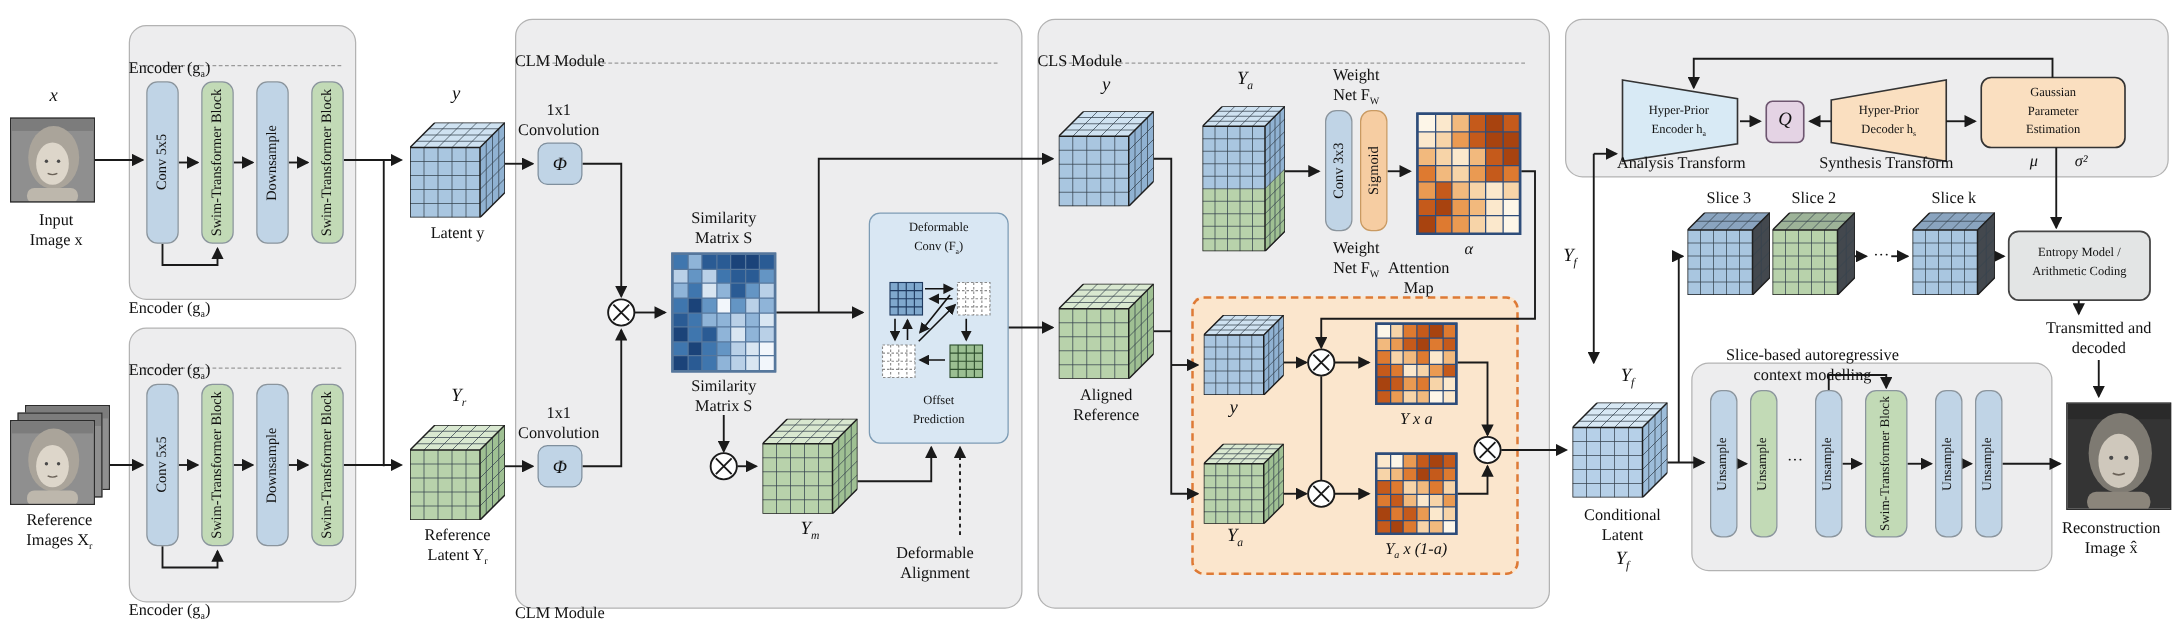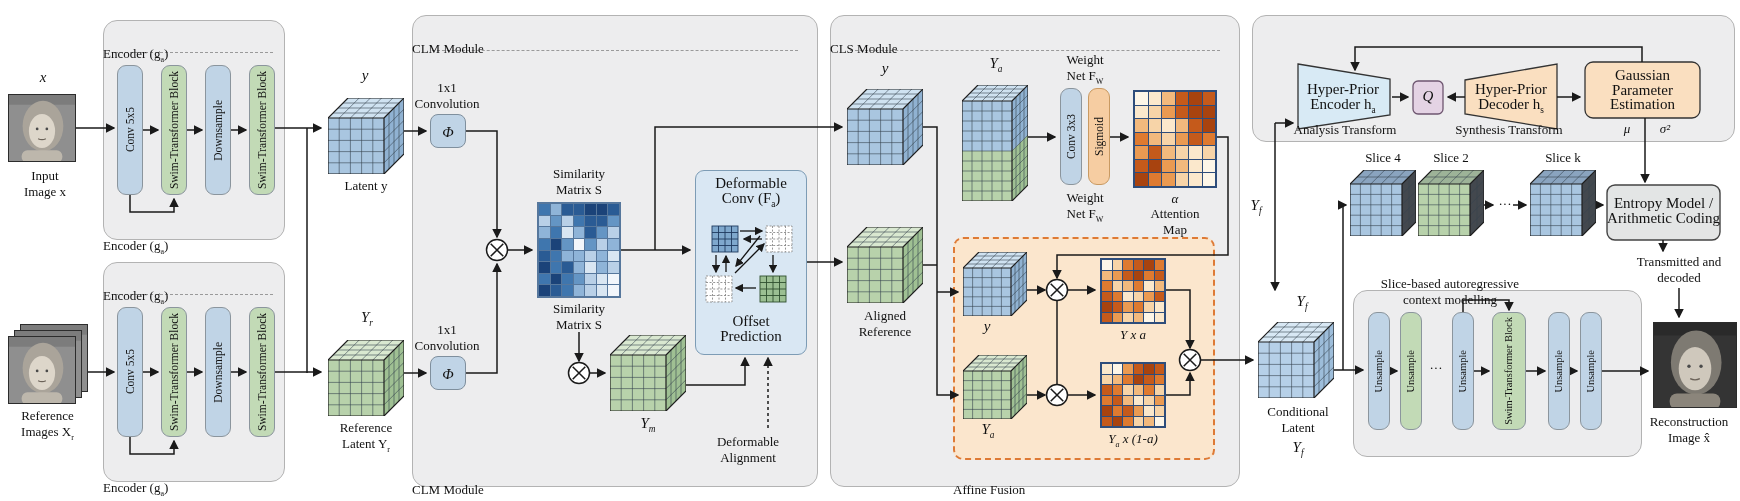--- a/index.html
+++ b/index.html
@@ -19,21 +19,21 @@
   .sym{font-style:italic;font-size:15px;}
   .it{font-style:italic;}
   sub{font-size:0.62em;}
   .phi{position:absolute;width:36px;height:34px;background:#c0d4e6;border:1.2px solid #7f8f9d;border-radius:8px;
        text-align:center;line-height:34px;font-style:italic;font-size:15px;box-sizing:border-box;}
   .hm{position:absolute;box-sizing:border-box;}
   .hm>div{min-width:0;min-height:0;}
   .cube{position:absolute;}
   .photo{position:absolute;border:1px solid #2c2c2c;box-sizing:border-box;overflow:hidden;background:#8f8f8f;}
   svg.wire{position:absolute;left:0;top:0;pointer-events:none;}
-  .smalltxt{font-size:15px;line-height:14.5px;}
+  .smalltxt{font-size:10px;line-height:14.5px;}
 </style>
 </head>
 <body>
 
 <div id="canvas">
 
   <div class="box" style="left:103px;top:20px;width:182px;height:220px;"></div>
   <div class="box" style="left:103px;top:262px;width:182px;height:220px;"></div>
   <div class="box" style="left:412px;top:15px;width:406px;height:472px;"></div>
   <div class="box" style="left:830px;top:15px;width:410px;height:472px;"></div>
@@ -464,21 +464,21 @@
       <div style="background: rgb(251, 232, 204);"></div>
       <div style="background: rgb(253, 246, 232);"></div>
       <div style="background: rgb(168, 67, 15);"></div>
       <div style="background: rgb(222, 122, 48);"></div>
       <div style="background: rgb(234, 154, 82);"></div>
       <div style="background: rgb(247, 212, 168);"></div>
       <div style="background: rgb(251, 232, 204);"></div>
       <div style="background: rgb(253, 246, 232);"></div>
     </div>
   <div class="lbl it" style="left:1163px;top:191px;width:24px;">α</div>
-  <div class="lbl" style="left:1138px;top:206px;width:74px;">
+  <div class="lbl" style="left:1098px;top:206px;width:74px;">
     <div>Attention</div>
     <div>Map</div>
   </div>
 
   <div class="cube" style="left:847px;top:227px;"><svg width="76" height="76" viewBox="0 0 76 76">
         <polygon points="0,20 20,0 76,0 56,20" fill="#d9e8d0"></polygon>
         <rect x="0" y="20" width="56" height="56" fill="#b8d2ab"></rect>
         <polygon points="56,20 76,0 76,56 56,76" fill="#9fc093"></polygon>
         <path d="M11.2,20V76M11.2,20L31.2,0M22.4,20V76M22.4,20L42.4,0M33.6,20V76M33.6,20L53.6,0M44.8,20V76M44.8,20L64.8,0M0,31.2H56M56,31.2L76,11.2M0,42.4H56M56,42.4L76,22.4M0,53.6H56M56,53.6L76,33.6M0,64.8H56M56,64.8L76,44.8M5,15H61M61,15V71M10,10H66M66,10V66M15,5H71M71,5V61" stroke="#36434f" stroke-width="0.8" fill="none" opacity="0.75"></path>
         <polygon points="0,20 20,0 76,0 76,56 56,76 0,76" fill="none" stroke="#1e1e1e" stroke-width="1.2"></polygon>
@@ -580,21 +580,20 @@
       <div style="background: rgb(247, 212, 168);"></div>
       <div style="background: rgb(197, 90, 27);"></div>
       <div style="background: rgb(168, 67, 15);"></div>
       <div style="background: rgb(222, 122, 48);"></div>
       <div style="background: rgb(247, 212, 168);"></div>
       <div style="background: rgb(242, 185, 125);"></div>
       <div style="background: rgb(253, 246, 232);"></div>
     </div>
   <div class="lbl it" style="left:1085px;top:431px;width:96px;"><span>Y</span><sub>a</sub><span> x (1-a)</span></div>
 
-  <div class="btitle" style="left:953px;top:462px;width:262px;">Affine Fusion</div>
 
   <div class="lbl sym" style="left:1240px;top:198px;width:32px;"><span>Y</span><sub>f</sub></div>
   <div class="lbl sym" style="left:1284px;top:294px;width:36px;"><span>Y</span><sub>f</sub></div>
   <div class="cube" style="left:1258px;top:322px;"><svg width="76" height="76" viewBox="0 0 76 76">
         <polygon points="0,20 20,0 76,0 56,20" fill="#d8e8f4"></polygon>
         <rect x="0" y="20" width="56" height="56" fill="#b6d0e8"></rect>
         <polygon points="56,20 76,0 76,56 56,76" fill="#9dbdda"></polygon>
         <path d="M11.2,20V76M11.2,20L31.2,0M22.4,20V76M22.4,20L42.4,0M33.6,20V76M33.6,20L53.6,0M44.8,20V76M44.8,20L64.8,0M0,31.2H56M56,31.2L76,11.2M0,42.4H56M56,42.4L76,22.4M0,53.6H56M56,53.6L76,33.6M0,64.8H56M56,64.8L76,44.8M5,15H61M61,15V71M10,10H66M66,10V66M15,5H71M71,5V61" stroke="#36434f" stroke-width="0.8" fill="none" opacity="0.75"></path>
         <polygon points="0,20 20,0 76,0 76,56 56,76 0,76" fill="none" stroke="#1e1e1e" stroke-width="1.2"></polygon>
         <path d="M0,20H56M56,20V76M56,20L76,0" stroke="#1e1e1e" stroke-width="1.2" fill="none"></path>
@@ -617,21 +616,21 @@
   <div class="lbl smalltxt" style="left:1585px;top:68px;width:115px;">
     <div>Gaussian</div>
     <div>Parameter</div>
     <div>Estimation</div>
   </div>
   <div class="lbl" style="left:1286px;top:122px;width:118px;">Analysis Transform</div>
   <div class="lbl" style="left:1444px;top:122px;width:130px;">Synthesis Transform</div>
   <div class="lbl it" style="left:1618px;top:121px;width:18px;">μ</div>
   <div class="lbl it" style="left:1652px;top:121px;width:26px;">σ²</div>
 
-  <div class="lbl" style="left:1348px;top:150px;width:70px;">Slice 4</div>
+  <div class="lbl" style="left:1348px;top:150px;width:70px;">Slice 3</div>
   <div class="cube" style="left:1350px;top:170px;"><svg width="66" height="66" viewBox="0 0 66 66">
         <polygon points="0,14 14,0 66,0 52,14" fill="#8aa4bf"></polygon>
         <rect x="0" y="14" width="52" height="52" fill="#a9c6e0"></rect>
         <polygon points="52,14 66,0 66,52 52,66" fill="#43484e"></polygon>
         <path d="M10.4,14V66M10.4,14L24.4,0M20.8,14V66M20.8,14L34.8,0M31.2,14V66M31.2,14L45.2,0M41.6,14V66M41.6,14L55.6,0M0,24.4H52M52,24.4L66,10.399999999999999M0,34.8H52M52,34.8L66,20.799999999999997M0,45.2H52M52,45.2L66,31.200000000000003M0,55.6H52M52,55.6L66,41.6M7,7H59M59,7V59" stroke="#36434f" stroke-width="0.8" fill="none" opacity="0.75"></path>
         <polygon points="0,14 14,0 66,0 66,52 52,66 0,66" fill="none" stroke="#1e1e1e" stroke-width="1.2"></polygon>
         <path d="M0,14H52M52,14V66M52,14L66,0" stroke="#1e1e1e" stroke-width="1.2" fill="none"></path>
       </svg></div>
   <div class="lbl" style="left:1416px;top:150px;width:70px;">Slice 2</div>
   <div class="cube" style="left:1418px;top:170px;"><svg width="66" height="66" viewBox="0 0 66 66">

